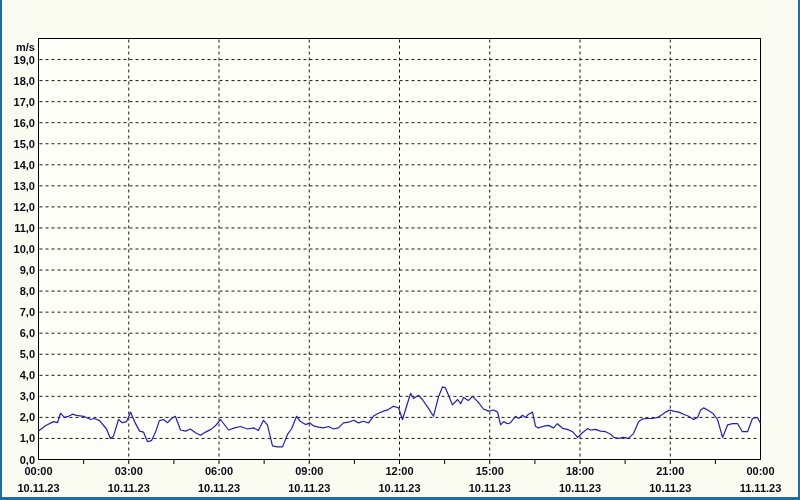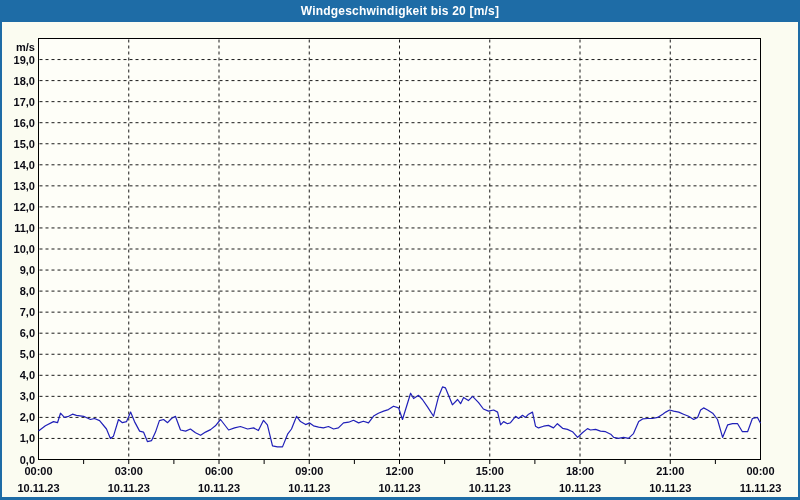--- a/index.html
+++ b/index.html
@@ -21,23 +21,20 @@
   }
   .titlebar span{
     color:#ffffff;font-size:12px;font-weight:bold;letter-spacing:0.2px;
   }
   svg.chart{position:absolute;left:-2px;top:0;}
 </style>
 </head>
 <body>
 
 <div class="window">
-  <div class="titlebar">
-    <span>Windgeschwindigkeit bis 20 [m/s]</span>
-  </div>
   <svg class="chart" width="800" height="500" viewBox="0 0 800 500">
       <rect x="38.5" y="38.5" width="722" height="421" fill="#fefef8" stroke="#000" stroke-width="1"></rect>
       <g>
         <line x1="39.5" y1="438.45" x2="759.5" y2="438.45" stroke="#1a1a1a" stroke-width="1" stroke-dasharray="3 3"></line>
         <line x1="39.5" y1="417.4" x2="759.5" y2="417.4" stroke="#1a1a1a" stroke-width="1" stroke-dasharray="3 3"></line>
         <line x1="39.5" y1="396.35" x2="759.5" y2="396.35" stroke="#1a1a1a" stroke-width="1" stroke-dasharray="3 3"></line>
         <line x1="39.5" y1="375.3" x2="759.5" y2="375.3" stroke="#1a1a1a" stroke-width="1" stroke-dasharray="3 3"></line>
         <line x1="39.5" y1="354.25" x2="759.5" y2="354.25" stroke="#1a1a1a" stroke-width="1" stroke-dasharray="3 3"></line>
         <line x1="39.5" y1="333.2" x2="759.5" y2="333.2" stroke="#1a1a1a" stroke-width="1" stroke-dasharray="3 3"></line>
         <line x1="39.5" y1="312.15" x2="759.5" y2="312.15" stroke="#1a1a1a" stroke-width="1" stroke-dasharray="3 3"></line>

